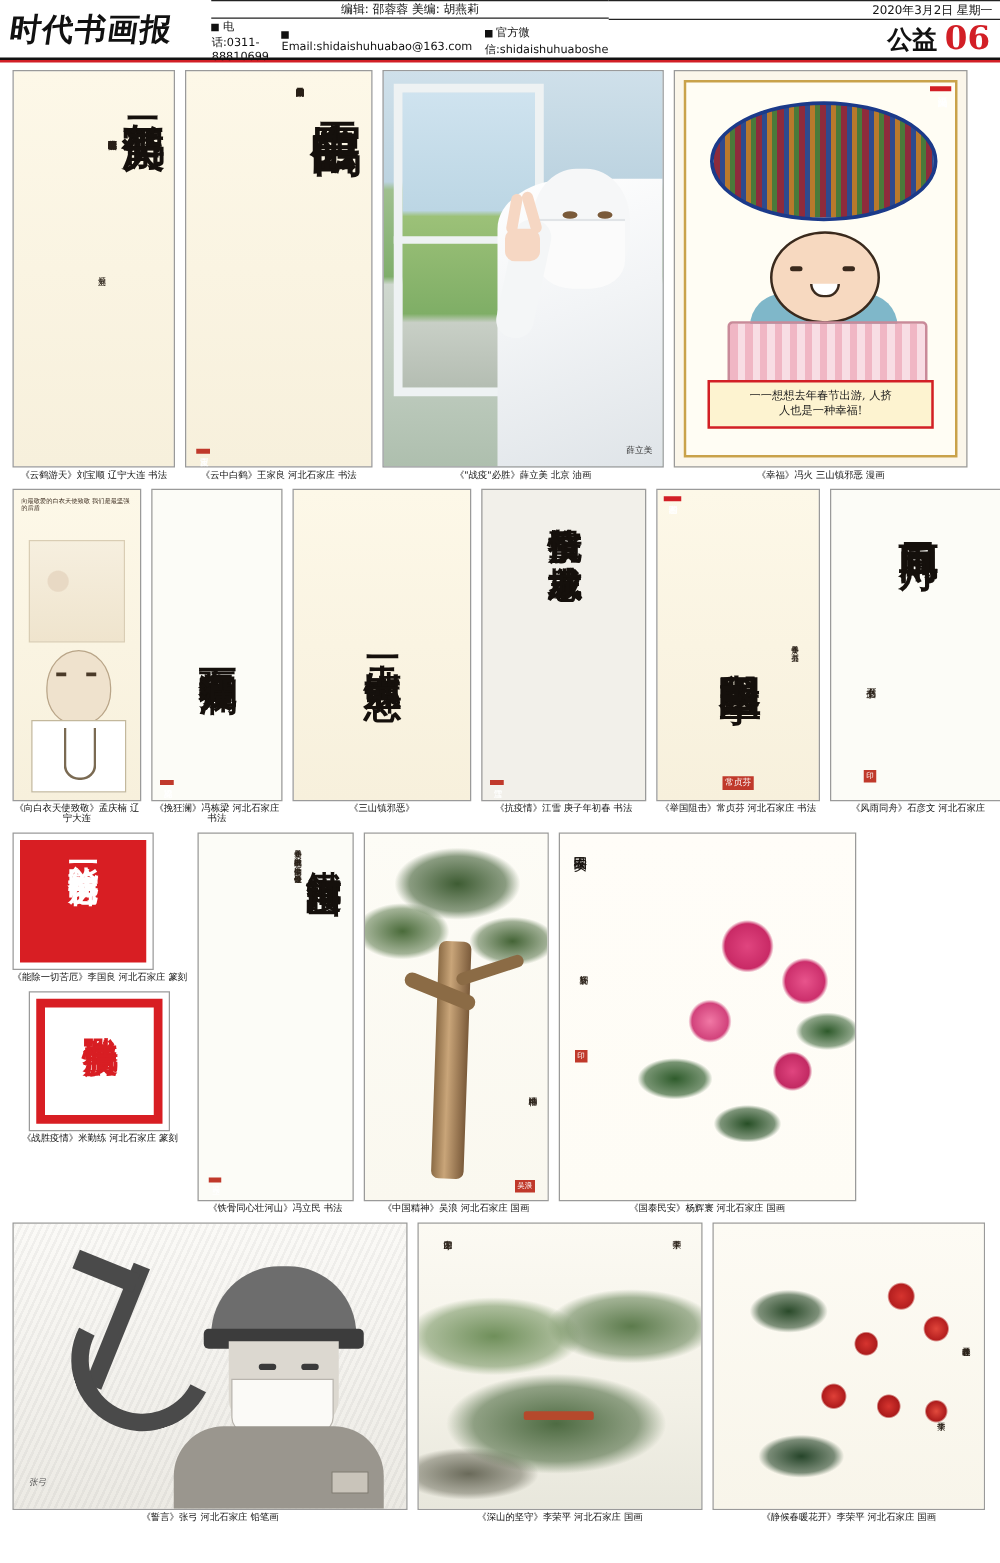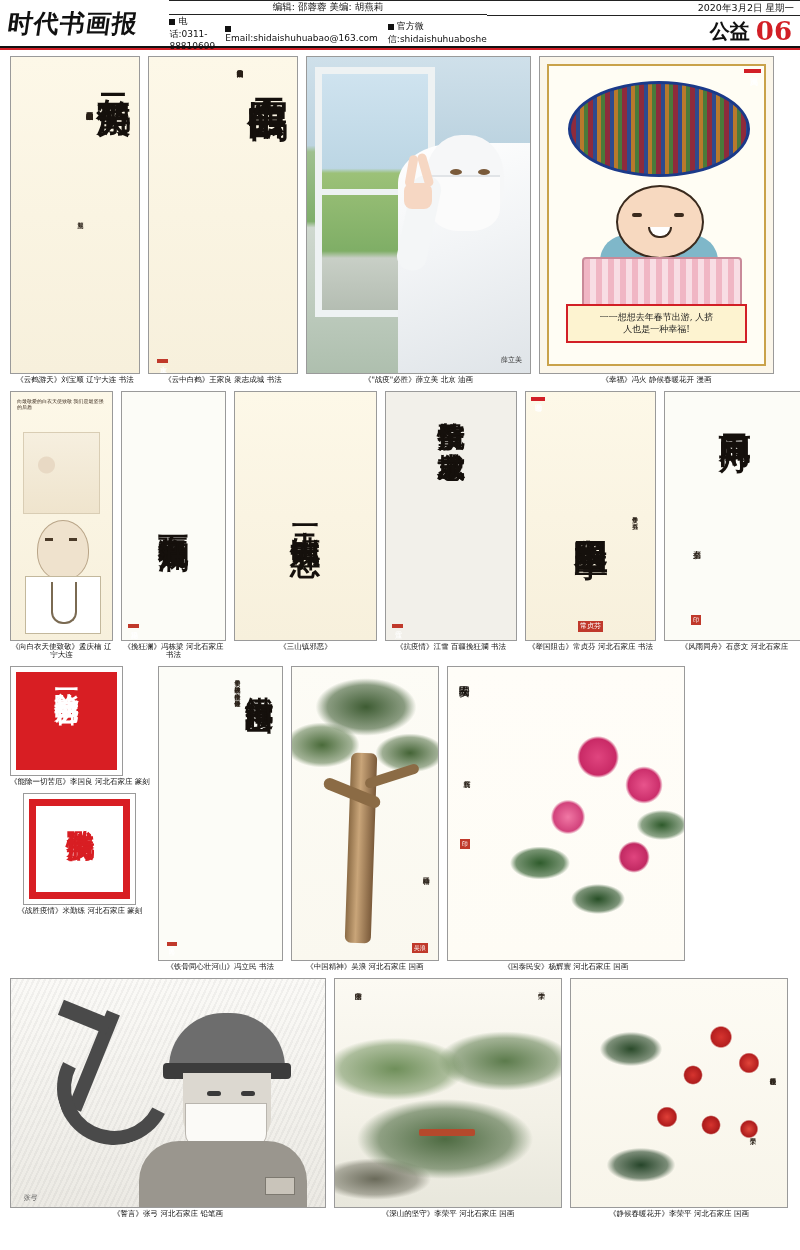--- a/index.html
+++ b/index.html
@@ -164,21 +164,21 @@
     <div class="cell">
       <div class="art paper-cream" style="width:150px;height:318px;">
         <div class="inner" style="padding:8px;box-sizing:border-box;flex-direction:row-reverse;">
           <div class="vtext" style="font-size:40px;letter-spacing:2px;">雲中白鶴</div>
           <div class="vsmall" style="height:250px;font-size:6.5px;margin-right:3px;">大凡漢魏書寫的名家作品公司菁華多見于碑版摩崖筆意高古氣象雄渾</div>
         </div>
         <div style="position:absolute;bottom:6px;left:8px;">
           <span class="seal">王家良</span>
         </div>
       </div>
-      <div class="cap">《云中白鹤》王家良  衆志成城  书法</div>
+      <div class="cap">《云中白鹤》王家良  河北石家庄  书法</div>
     </div>
 
     <div class="cell">
       <div class="art" style="width:225px;height:318px;background:#dfe7ec;">
         <div class="photo" style="
             background:
               radial-gradient(ellipse 60px 45px at 150px 118px, #f3e2cf 0%, #f3e2cf 45%, rgba(243,226,207,0) 70%),
               linear-gradient(180deg,#cfe0ea 0%,#bcd3e0 28%,#9fc08f 30%,#7fae6b 52%,#cfd8cf 54%,#aebfae 100%);">
         </div>
 
@@ -217,21 +217,21 @@
         <div style="position:absolute;left:92px;top:156px;width:10px;height:4px;background:#3a2a1d;border-radius:2px;"></div>
         <div style="position:absolute;left:134px;top:156px;width:10px;height:4px;background:#3a2a1d;border-radius:2px;"></div>
         <div style="position:absolute;left:108px;top:170px;width:20px;height:9px;border:2px solid #3a2a1d;border-top:none;border-radius:0 0 12px 12px;background:#fff;"></div>
         <div style="position:absolute;left:42px;top:200px;width:156px;height:48px;background:
              repeating-linear-gradient(90deg,#f0b6c4 0 6px,#f8dde4 6px 12px);border:2px solid #c98a99;border-radius:4px;"></div>
         <div style="position:absolute;left:26px;bottom:30px;right:26px;background:#fdf3d0;border:2px solid #d21f26;padding:5px;box-sizing:border-box;text-align:center;font-size:9px;color:#1b1b1b;line-height:1.4;font-family:'DejaVu Serif',serif;margin-top:20px;">
           <div>一一想想去年春节出游, 人挤</div>
           <div>人也是一种幸福!</div>
         </div>
       </div>
-      <div class="cap">《幸福》冯火  静候春暖花开  漫画</div>
+      <div class="cap">《幸福》冯火  三山镇邪恶  漫画</div>
     </div>
   </div>
 
   <div class="row">
 
     <div class="cell">
       <div class="art paper-cream" style="width:103px;height:250px;">
         <div style="position:absolute;left:6px;top:6px;right:6px;height:30px;font-size:5px;color:#3a2a1d;font-family:'DejaVu Serif',serif;line-height:1.2;overflow:hidden;">向最敬爱的白衣天使致敬  我们是最坚强的后盾</div>
         <div style="position:absolute;left:12px;top:40px;right:12px;height:80px;background:
              radial-gradient(circle at 30% 40%, #e8d9c4 0 8px, transparent 9px),
@@ -264,21 +264,21 @@
       <div class="cap">《三山镇邪恶》</div>
     </div>
 
     <div class="cell">
       <div class="art paper-grey" style="width:132px;height:250px;">
         <div class="inner" style="align-items:center;justify-content:center;padding:6px;box-sizing:border-box;">
           <div class="vtext" style="font-size:27px;letter-spacing:0px;height:230px;">抗擊疫情  衆志成城</div>
         </div>
         <div style="position:absolute;left:6px;bottom:8px;"><span class="seal">江雪</span></div>
       </div>
-      <div class="cap">《抗疫情》江雪  百疆挽狂瀾  书法</div>
+      <div class="cap">《抗疫情》江雪  庚子年初春  书法</div>
     </div>
 
     <div class="cell">
       <div class="art paper-cream" style="width:131px;height:250px;">
         <div style="position:absolute;left:5px;top:5px;background:#d21f26;color:#fff;font-size:7px;padding:2px;writing-mode:vertical-rl;text-orientation:upright;font-family:'DejaVu Serif',serif;">和谐图</div>
         <div class="inner" style="align-items:center;justify-content:center;">
           <div class="vtext" style="font-size:34px;letter-spacing:2px;">舉國阻擊</div>
         </div>
         <div class="vsmall" style="position:absolute;right:16px;bottom:48px;height:80px;font-size:6px;">庚子年春  贞芬书</div>
         <div style="position:absolute;left:52px;bottom:8px;"><span class="seal" style="writing-mode:horizontal-tb;">常贞芬</span></div>
@@ -381,21 +381,21 @@
         </div>
 
         <div style="position:absolute;right:40px;top:34px;width:116px;height:62px;background:#6d6d6d;border-radius:58px 58px 8px 8px;"></div>
         <div style="position:absolute;right:34px;top:84px;width:128px;height:16px;background:#3c3c3c;border-radius:4px;"></div>
         <div style="position:absolute;right:54px;top:94px;width:88px;height:76px;background:#dcd8d0;border-radius:0 0 40% 40%;"></div>
         <div style="position:absolute;right:58px;top:124px;width:80px;height:48px;background:#fbfaf7;border:1px solid #b9b5ae;border-radius:0 0 38% 38%;"></div>
         <div style="position:absolute;right:70px;top:112px;width:14px;height:5px;background:#3a3a3a;border-radius:3px;"></div>
         <div style="position:absolute;right:104px;top:112px;width:14px;height:5px;background:#3a3a3a;border-radius:3px;"></div>
         <div style="position:absolute;right:18px;bottom:0;width:168px;height:66px;background:#9a968e;border-radius:40px 40px 0 0;"></div>
         <div style="position:absolute;right:30px;bottom:12px;width:28px;height:16px;background:#c9c4ba;border:1px solid #7d7970;"></div>
-        <div style="position:absolute;left:12px;bottom:4px;font-size:7px;color:#555;font-style:italic;">张弓</div>
+        <div style="position:absolute;left:12px;bottom:16px;font-size:7px;color:#555;font-style:italic;">张弓</div>
       </div>
       <div class="cap">《誓言》张弓  河北石家庄  铅笔画</div>
     </div>
 
     <div class="cell">
       <div class="art" style="width:228px;height:230px;background:#fbf9f2;">
         <div class="photo" style="background:
           radial-gradient(ellipse 90px 40px at 60px 90px,#6f8f5a 0%,rgba(111,143,90,.55) 60%,rgba(255,255,255,0) 78%),
           radial-gradient(ellipse 86px 38px at 170px 82px,#5c7b4c 0%,rgba(92,123,76,.55) 60%,rgba(255,255,255,0) 78%),
           radial-gradient(ellipse 110px 50px at 110px 160px,#4e6b42 0%,rgba(78,107,66,.6) 60%,rgba(255,255,255,0) 80%),

